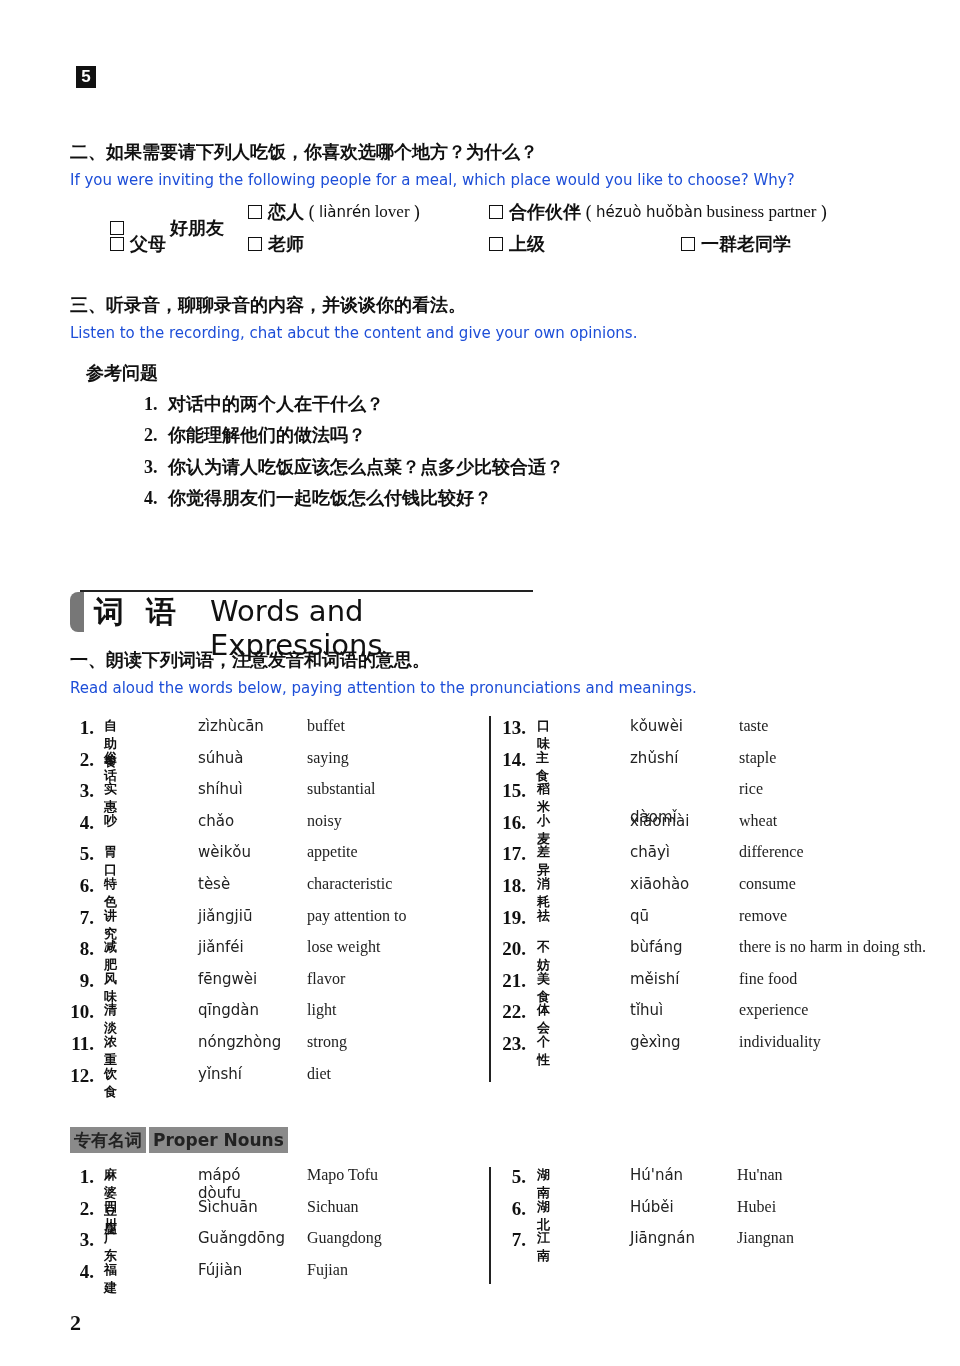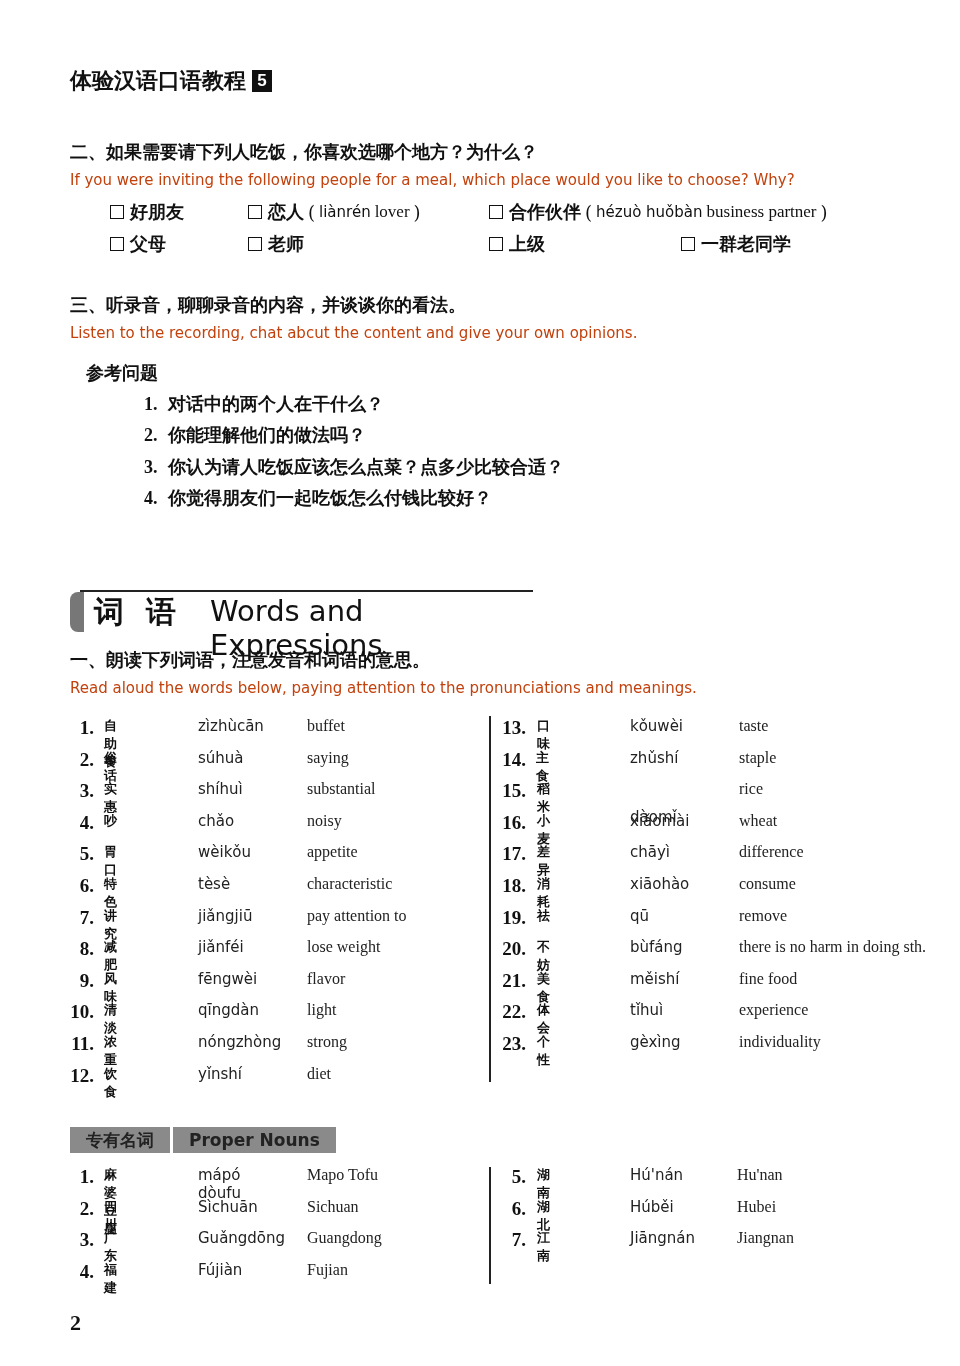--- a/index.html
+++ b/index.html
@@ -16,21 +16,21 @@
     }
     .vol-badge {
       display: inline-block; background: #111; color: #fff; font-weight: bold;
       font-size: 17px; width: 20px; height: 22px; line-height: 22px; text-align: center;
       margin-left: 6px; font-family: "Liberation Sans", sans-serif;
     }
     .sec-head {
       font-family: "DejaVu Sans", sans-serif; font-size: 18px; font-weight: bold; color: #111;
     }
     .sec-en {
-      font-family: "DejaVu Sans", sans-serif; font-size: 15px; color: #c2410c;
+      font-family: "DejaVu Sans", sans-serif; font-size: 15px; color: #1d4ed8;
     }
     .opt {
       font-family: "DejaVu Serif", serif; font-size: 18px; font-weight: bold; display: flex; align-items: center; white-space: nowrap;
     }
     .box {
       display: inline-block; width: 14px; height: 14px; border: 1.6px solid #111; margin-right: 6px;
       box-sizing: border-box; background: #fff;
     }
     .opt .paren { font-weight: normal; font-size: 18px; margin: 0 4px; }
     .opt .py { font-family: "DejaVu Sans", sans-serif; font-weight: normal; font-size: 15px; }
@@ -58,36 +58,35 @@
     .vnum { font-family: "Liberation Serif", serif; font-weight: bold; font-size: 19px; text-align: right; }
     .vzh { font-family: "DejaVu Serif", serif; font-weight: bold; font-size: 13px; letter-spacing: 2px; }
     .vpy { font-family: "DejaVu Sans", sans-serif; font-size: 15px; color: #222; }
     .ven { font-family: "Liberation Serif", serif; font-size: 16px; color: #222; white-space: nowrap; }
     .vline { position: absolute; width: 2px; background: #222; }
     .pn-badge {
       left: 70px; top: 1127px; display: flex; gap: 3px;
     }
     .pn-badge span {
       display: inline-block; background: #8a8a8a; color: #222; font-family: "DejaVu Sans", sans-serif;
-      font-weight: bold; font-size: 17px; height: 26px; line-height: 26px; padding: 0 16px;
+      font-weight: bold; font-size: 17px; height: 26px; line-height: 26px; padding: 0 4px;
     }
     .page-num { left: 70px; top: 1310px; font-family: "Liberation Serif", serif; font-weight: bold; font-size: 22px; }
   </style>
 </head>
 <body>
 
 <div class="abs book-title">
-  <span>体验汉语口语教程</span>
   <span class="vol-badge">5</span>
 </div>
 
 <div class="abs sec-head" style="left:70px; top:140px;">二、如果需要请下列人吃饭，你喜欢选哪个地方？为什么？</div>
 <div class="abs sec-en" style="left:70px; top:171px;">If you were inviting the following people for a meal, which place would you like to choose? Why?</div>
 
-<div class="abs opt" style="left:110px; top:200px;">
+<div class="abs opt" style="left:110px; top:216px;gap:40px;">
   <span class="box"></span>
   <span>好朋友</span>
 </div>
 <div class="abs opt" style="left:248px; top:200px;">
   <span class="box"></span>
   <span>恋人</span>
   <span class="paren">(</span>
   <span class="py">liànrén</span>
   <span class="en">lover</span>
   <span class="paren">)</span>

